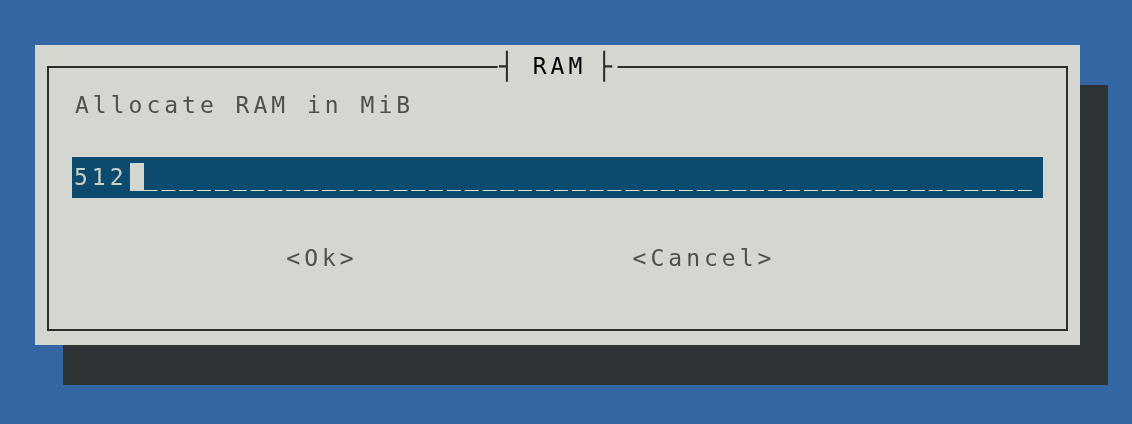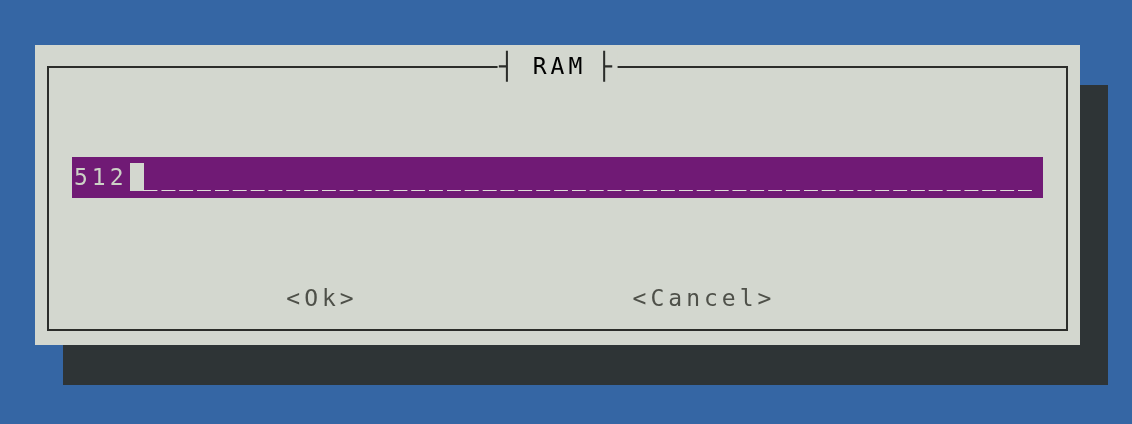--- a/index.html
+++ b/index.html
@@ -66,21 +66,21 @@
     left: 40px;
     top: 47px;
     white-space: nowrap;
   }
   .input {
     position: absolute;
     left: 37px;
     top: 112px;
     width: 971px;
     height: 41px;
-    background: #701a75;
+    background: #0c4a6e;
     line-height: 41px;
     padding-left: 2px;
     overflow: hidden;
     white-space: nowrap;
   }
   .input-value {
     color: #ccd1c6;
   }
   .cursor {
     display: inline-block;
@@ -92,21 +92,20 @@
   }
   .fill {
     color: #e9ece2;
   }
   .buttons {
     position: absolute;
     top: 196px;
     left: 0;
     right: 0;
     height: 34px;
-    margin-top: 40px;
   }
   .btn {
     position: absolute;
     white-space: nowrap;
     cursor: default;
     line-height: 34px;
   }
   .btn.ok { left: 287px; transform: translateX(-50%); }
   .btn.cancel { left: 669px; transform: translateX(-50%); text-align: right; }
 </style>
@@ -120,20 +119,21 @@
   <div class="dialog">
 
     <div class="frame">
       <div class="title">
         <span class="bracket">┤</span>
         <span class="title-text">RAM</span>
         <span class="bracket">├</span>
       </div>
     </div>
 
+    <div class="prompt">Allocate RAM in MiB</div>
 
     <div class="input">
       <span class="input-value">512</span><span class="cursor"></span><span class="fill">__________________________________________________</span>
     </div>
 
     <div class="buttons">
       <span class="btn ok">&lt;Ok&gt;</span>
       <span class="btn cancel">&lt;Cancel&gt;</span>
     </div>
 

